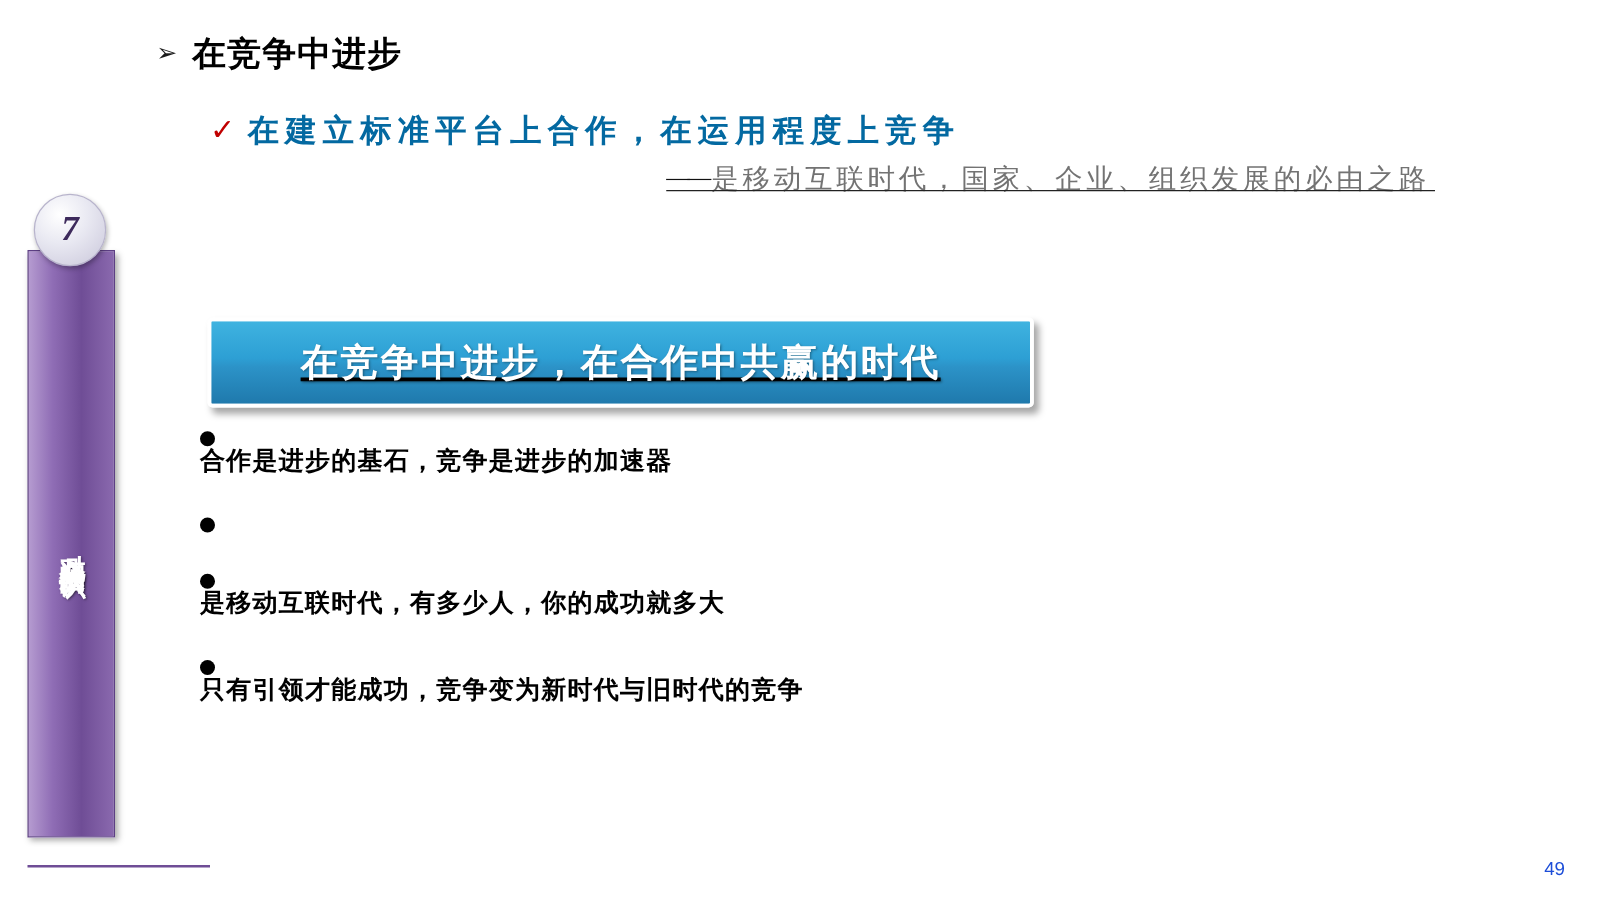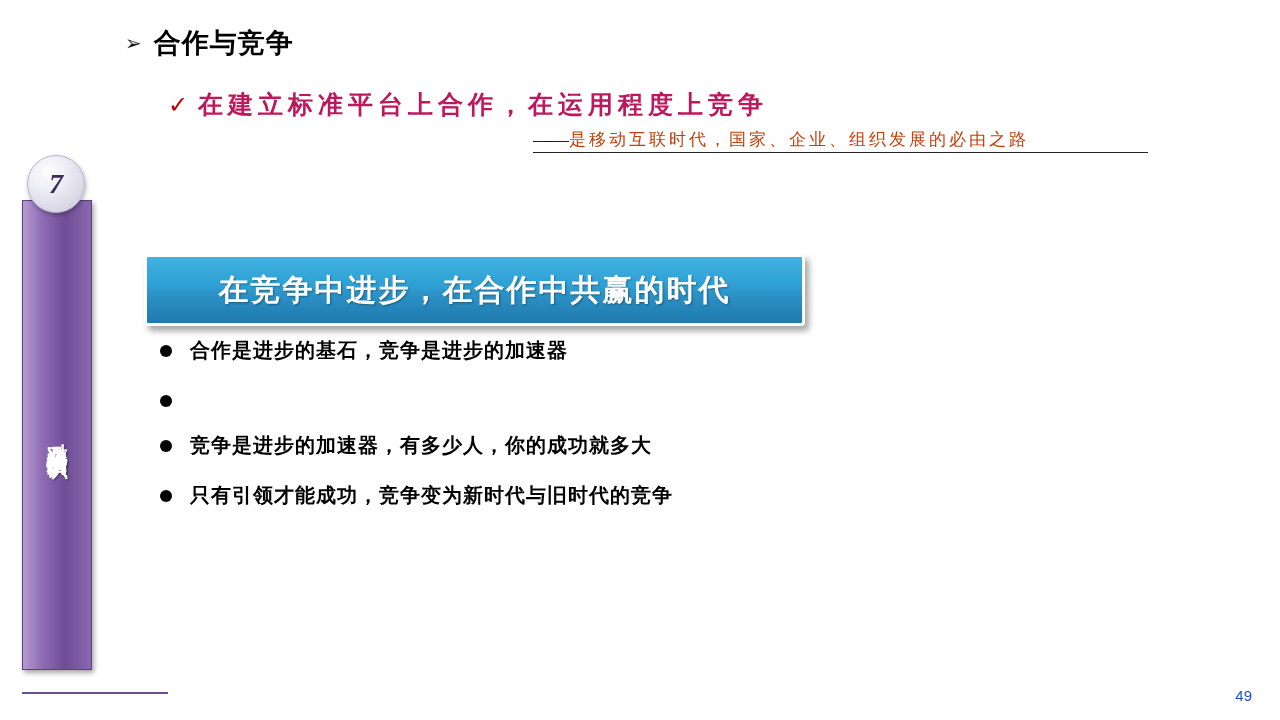--- a/index.html
+++ b/index.html
@@ -105,87 +105,89 @@
     gap: 10px;
   }
   #sub-check {
     font-size: 24px;
     color: #c00000;
     line-height: 1;
   }
   #sub-text {
     font-size: 25px;
     font-weight: bold;
-    color: #be185d;
+    color: #0369a1;
     letter-spacing: 5px;
   }
 
   #note-row {
     position: absolute;
     left: 533px;
     top: 128px;
     display: flex;
     align-items: center;
   }
   #note-dash {
     font-family: "Liberation Serif", serif;
     font-size: 19px;
     letter-spacing: -2px;
     color: #111111;
     margin-right: 2px;
   }
   #note-text {
     font-family: "Liberation Serif", serif;
-    font-size: 17px;
-    color: #c2410c;
+    font-size: 22px;
+    color: #737373;
     letter-spacing: 3px;
   }
   #note-underline {
     position: absolute;
     left: 533px;
     top: 152px;
     width: 615px;
     height: 0;
     border-top: 1px solid #222222;
   }
 
   
   #banner {
     position: absolute;
-    left: 144px;
+    left: 166px;
     top: 254px;
     width: 655px;
     height: 66px;
     background: linear-gradient(to bottom, #3fb3e0 0%, #2d9fd4 45%, #2c93c8 55%, #1f79ac 100%);
     border: 3px solid #ffffff;
     border-radius: 4px;
     box-shadow: 4px 5px 6px rgba(0,0,0,0.35);
     display: flex;
     align-items: center;
     justify-content: center;
+    text-decoration: underline;
   }
   #banner-text {
     color: #ffffff;
     font-size: 30px;
     font-weight: bold;
     letter-spacing: 2px;
     text-shadow: 1px 1px 2px rgba(0,0,0,0.35);
   }
 
   
   #bullets {
     position: absolute;
     left: 160px;
     top: 338px;
     width: 700px;
   }
   .bullet {
     display: flex;
     align-items: flex-start;
     margin-bottom: 26px;
+    flex-direction: column;
   }
   .bullet-dot {
     width: 12px;
     height: 12px;
     border-radius: 50%;
     background: #000000;
     margin-top: 7px;
     margin-right: 18px;
     flex: 0 0 auto;
   }
@@ -211,21 +213,21 @@
 <div id="left-rail">
   <div id="left-rail-text">对几个问题的认识</div>
 </div>
 <div id="rail-badge">
   <span>7</span>
 </div>
 <div id="bottom-rule"></div>
 
 <div id="title-row">
   <span id="title-marker">➢</span>
-  <span id="title-text">合作与竞争</span>
+  <span id="title-text">在竞争中进步</span>
 </div>
 
 <div id="sub-row">
   <span id="sub-check">✓</span>
   <span id="sub-text">在建立标准平台上合作，在运用程度上竞争</span>
 </div>
 
 <div id="note-row">
   <span id="note-dash">——</span>
   <span id="note-text">是移动互联时代，国家、企业、组织发展的必由之路</span>
@@ -239,21 +241,21 @@
 <div id="bullets">
   <div class="bullet">
     <span class="bullet-dot"></span>
     <span class="bullet-text">合作是进步的基石，竞争是进步的加速器</span>
   </div>
   <div class="bullet">
     <span class="bullet-dot"></span>
   </div>
   <div class="bullet">
     <span class="bullet-dot"></span>
-    <span class="bullet-text">竞争是进步的加速器，有多少人，你的成功就多大</span>
+    <span class="bullet-text">是移动互联时代，有多少人，你的成功就多大</span>
   </div>
   <div class="bullet">
     <span class="bullet-dot"></span>
     <span class="bullet-text">只有引领才能成功，竞争变为新时代与旧时代的竞争</span>
   </div>
 </div>
 
 <div id="page-number">49</div>
 
 </body></html>

